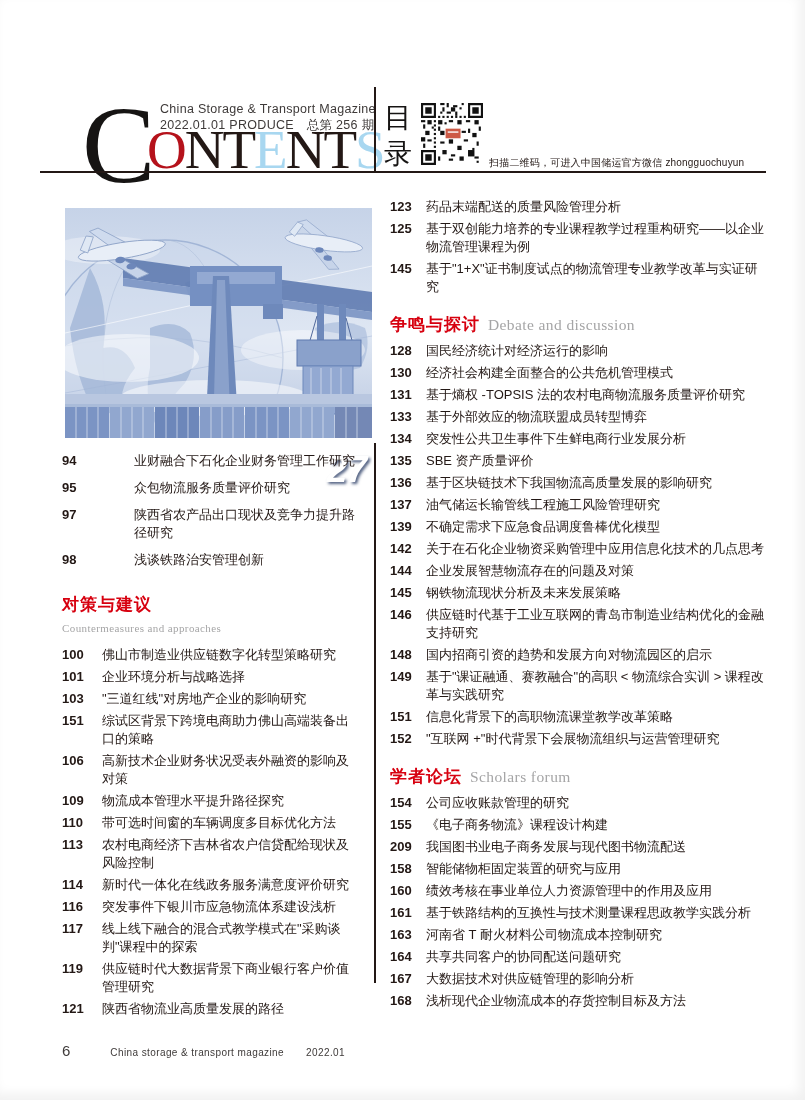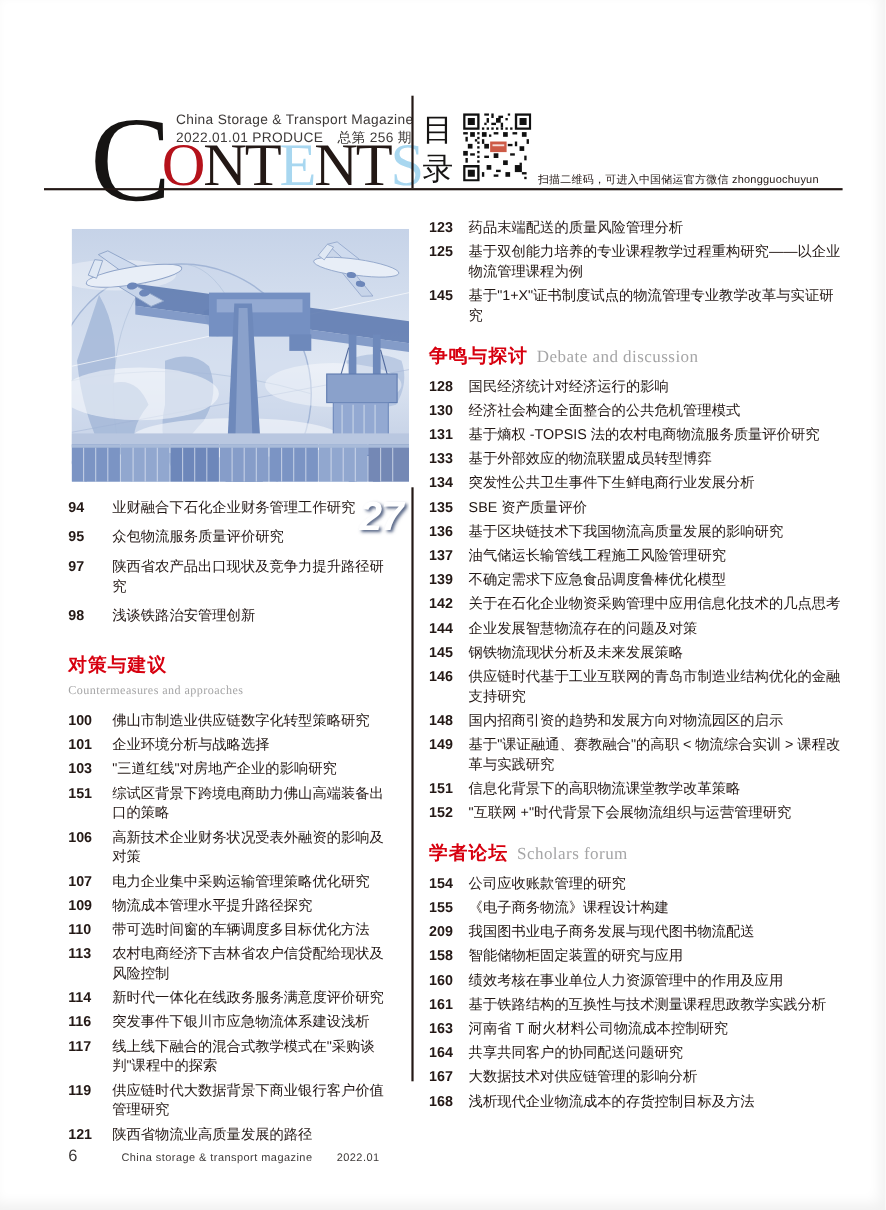--- a/index.html
+++ b/index.html
@@ -41,21 +41,21 @@
   .col-divider { position:absolute; left:374px; top:443px; width:1.5px; height:540px; background:#231815; }
   .col { position:absolute; font-size:13px; }
   .col-left  { left:62px;  top:452px; width:298px; }
   .col-right { left:390px; top:198px; width:375px; }
 
   ul.toc-list { list-style:none; }
   .toc-item { display:flex; line-height:18px; margin-bottom:4px; }
   .toc-item .num { flex:0 0 40px; font-weight:bold; }
   .col-right .toc-item .num { flex:0 0 36px; }
   .toc-item .title { flex:1; }
-  ul.group1 .toc-item { margin-bottom:9px; }
+  ul.group1 .toc-item { margin-bottom:9px;gap:32px; }
 
   .sec-zh { font-size:17px; font-weight:bold; color:#d7000f; letter-spacing:1px; line-height:24px; margin-top:24px; }
   .sec-en { font-family:"Liberation Serif", serif; font-size:11px; color:#a5a5a6; letter-spacing:.4px; line-height:22px; margin-bottom:7px; }
   .sec-line { margin-top:14px; margin-bottom:4px; line-height:26px; }
   .sec-line .zh { font-size:17px; font-weight:bold; color:#d7000f; letter-spacing:1px; }
   .sec-line .en { font-family:"Liberation Serif", serif; font-size:15.5px; font-weight:normal; color:#a5a5a6; margin-left:8px; letter-spacing:.4px; }
 
   
   .footer { position:absolute; left:62px; top:1042px; display:flex; align-items:baseline; }
   .footer .pgno { font-size:15px; color:#3e3a39; }
@@ -312,24 +312,20 @@
         <li class="toc-item">
           <span class="num">151</span>
           <span class="title">综试区背景下跨境电商助力佛山高端装备出口的策略</span>
         </li>
 
         <li class="toc-item">
           <span class="num">106</span>
           <span class="title">高新技术企业财务状况受表外融资的影响及对策</span>
         </li>
 
-        <li class="toc-item">
-          <span class="num">107</span>
-          <span class="title">电力企业集中采购运输管理策略优化研究</span>
-        </li>
 
         <li class="toc-item">
           <span class="num">109</span>
           <span class="title">物流成本管理水平提升路径探究</span>
         </li>
 
         <li class="toc-item">
           <span class="num">110</span>
           <span class="title">带可选时间窗的车辆调度多目标优化方法</span>
         </li>

